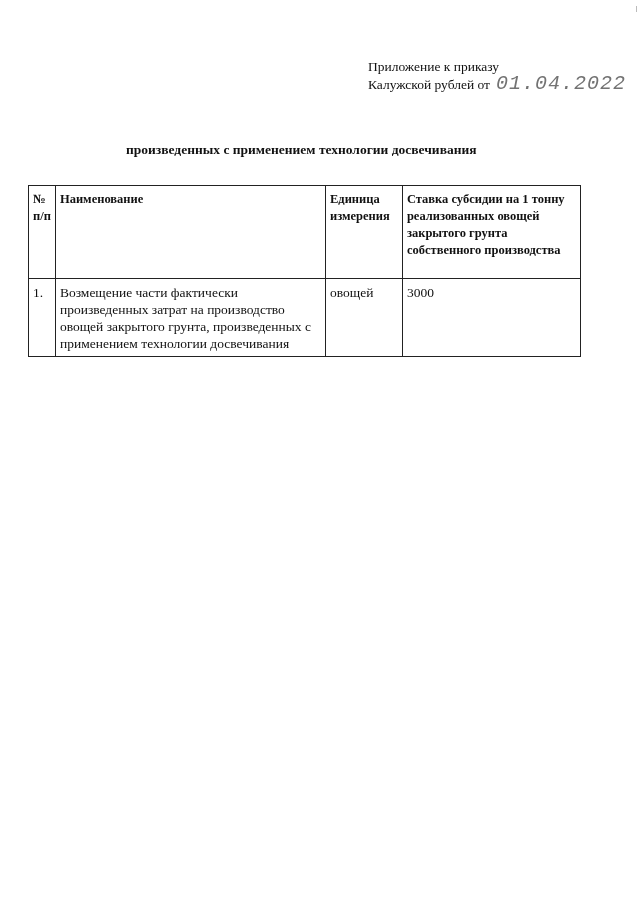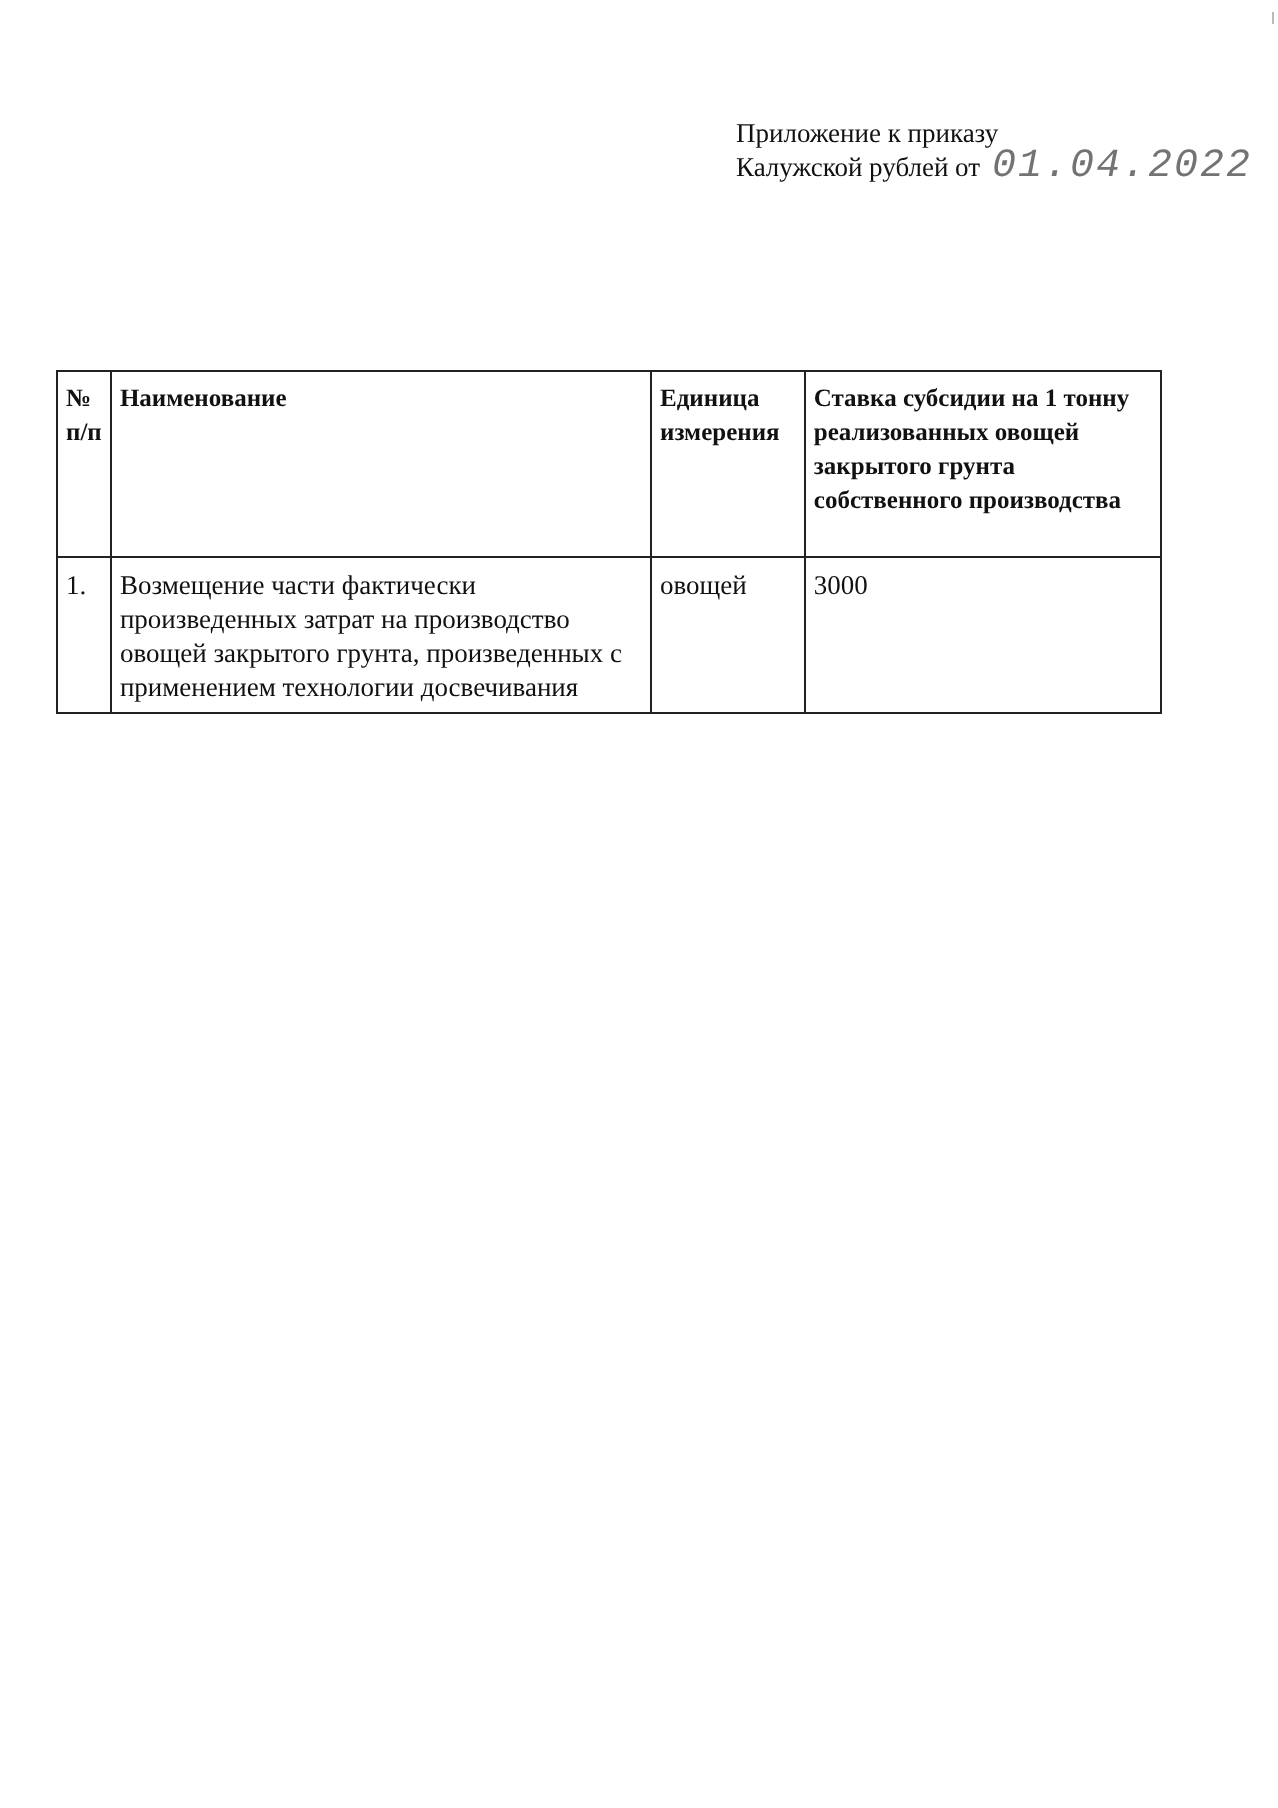--- a/index.html
+++ b/index.html
@@ -90,20 +90,21 @@
 <div class="corner-mark"></div>
 
 <div class="appendix">
   <span class="line">Приложение   к приказу</span>
   <span class="line">
     <span>Калужской рублей  от</span><span class="hand">01.04.2022</span>
   </span>
 </div>
 
 <div class="section-title">
+  <div class="t2">произведенных с применением технологии досвечивания</div>
 </div>
 
 <table class="rates">
   <tbody>
       <tr class="h-row">
     <th class="c1">№ п/п</th>
     <th class="c2">Наименование</th>
     <th class="c3">Единица измерения</th>
     <th class="c4">Ставка субсидии на 1 тонну реализованных овощей закрытого грунта собственного производства</th>
   </tr>

